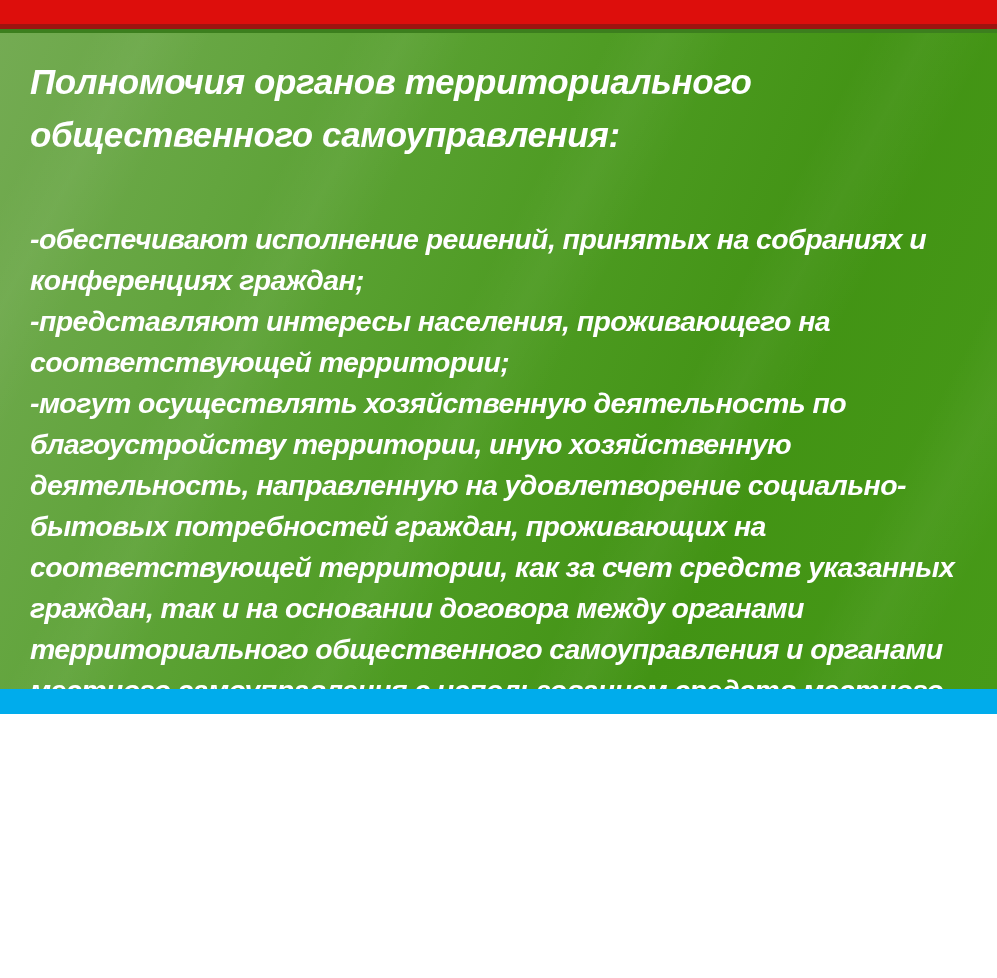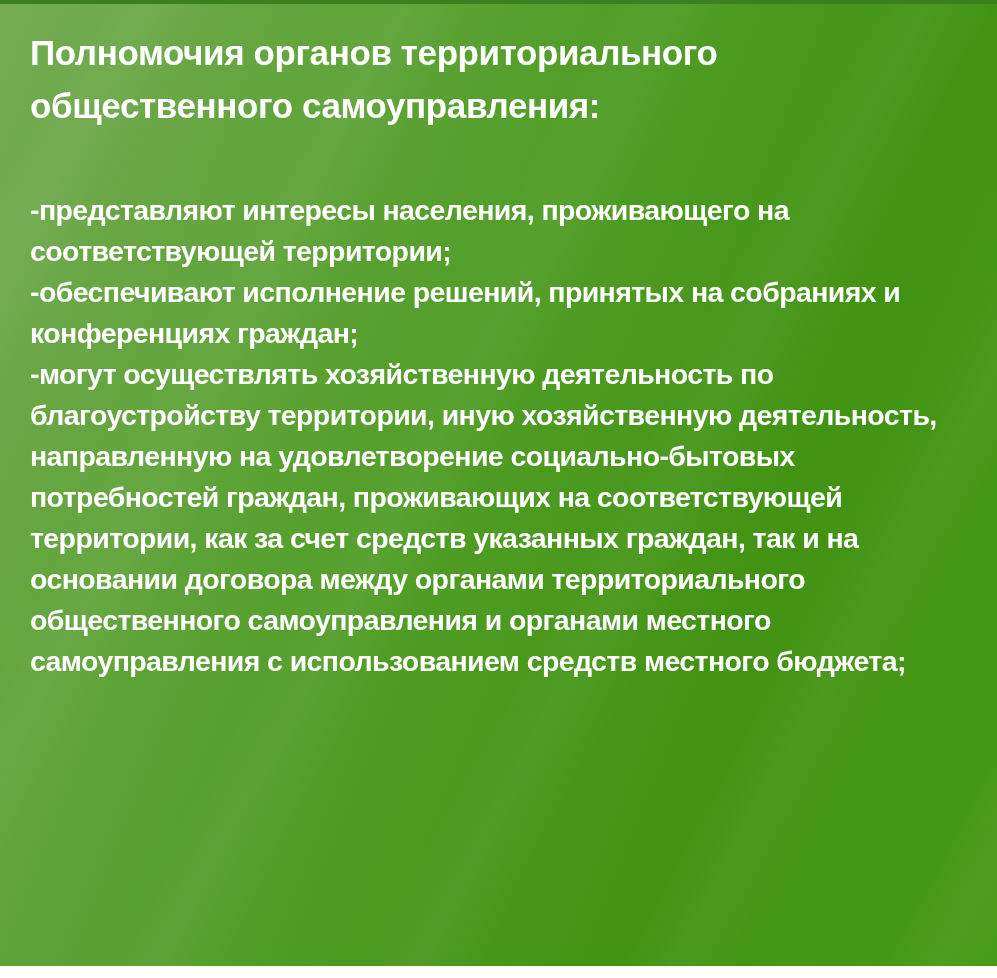--- a/index.html
+++ b/index.html
@@ -8,23 +8,24 @@
   }
   body {
     width: 997px;
     height: 978px;
     overflow: hidden;
     font-family: "Liberation Sans", "DejaVu Sans", sans-serif;
   }
   .card {
     position: relative;
     width: 997px;
-    height: 966px;
+    height: 714px;
     display: flex;
-    flex-direction: row;
+    flex-direction: column;
+    font-style: italic;
   }
   .stripe-top {
     height: 24px;
     background: #dd0e0c;
     flex: 0 0 auto;
   }
   .stripe-top-dark {
     height: 5px;
     background: #9d1410;
     flex: 0 0 auto;
@@ -89,21 +90,21 @@
 
 <div class="card">
   <div class="stripe-top"></div>
   <div class="stripe-top-dark"></div>
 
   <div class="green-body">
     <div class="content">
       <h1 class="title">Полномочия органов территориального общественного самоуправления:</h1>
 
       <div class="powers">
+        <p>-обеспечивают исполнение решений, принятых на собраниях и конференциях граждан;</p>
         <p>-представляют интересы населения, проживающего на соответствующей территории;</p>
-        <p>-обеспечивают исполнение решений, принятых на собраниях и конференциях граждан;</p>
         <p>-могут осуществлять хозяйственную деятельность по благоустройству территории, иную хозяйственную деятельность, направленную на удовлетворение социально-бытовых потребностей граждан, проживающих на соответствующей территории, как за счет средств указанных граждан, так и на основании договора между органами территориального общественного самоуправления и органами местного самоуправления с использованием средств местного бюджета;</p>
       </div>
     </div>
   </div>
 
   <div class="stripe-bottom"></div>
 </div>
 
 </body></html>

